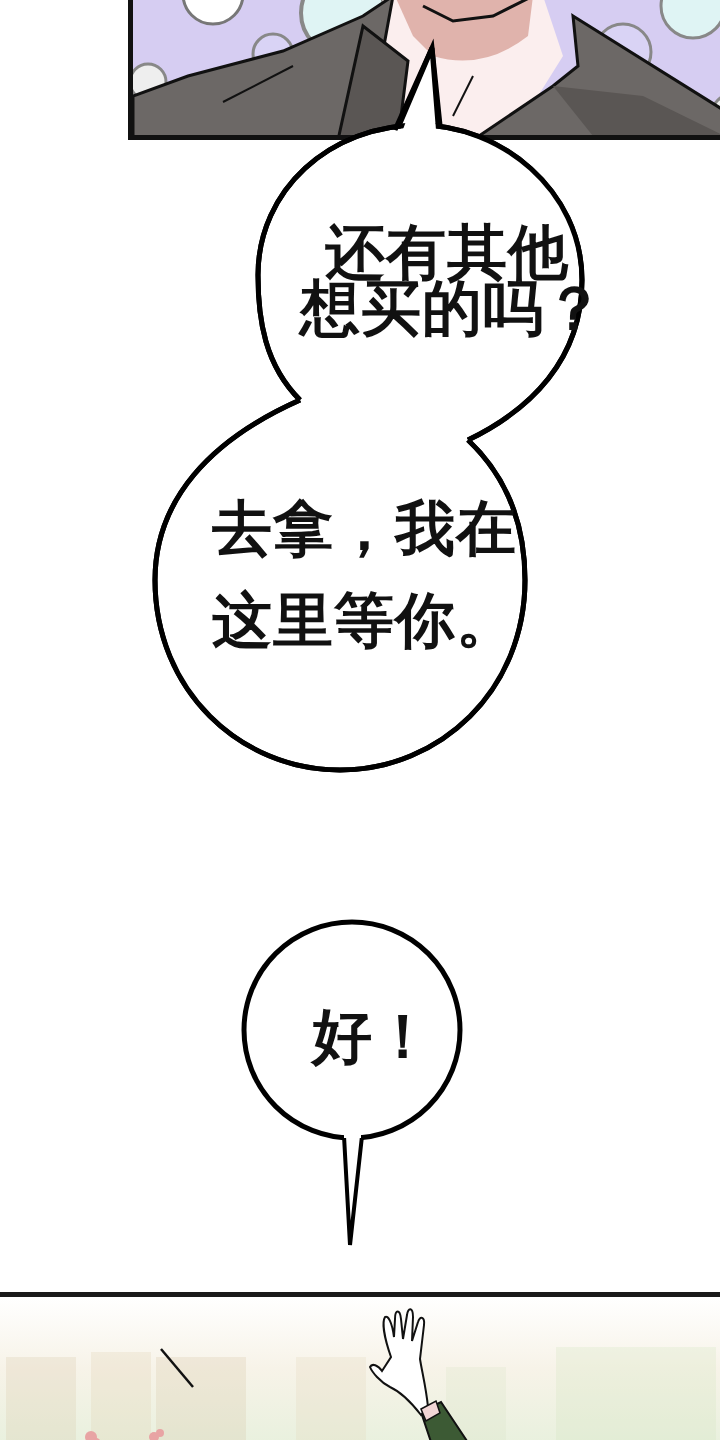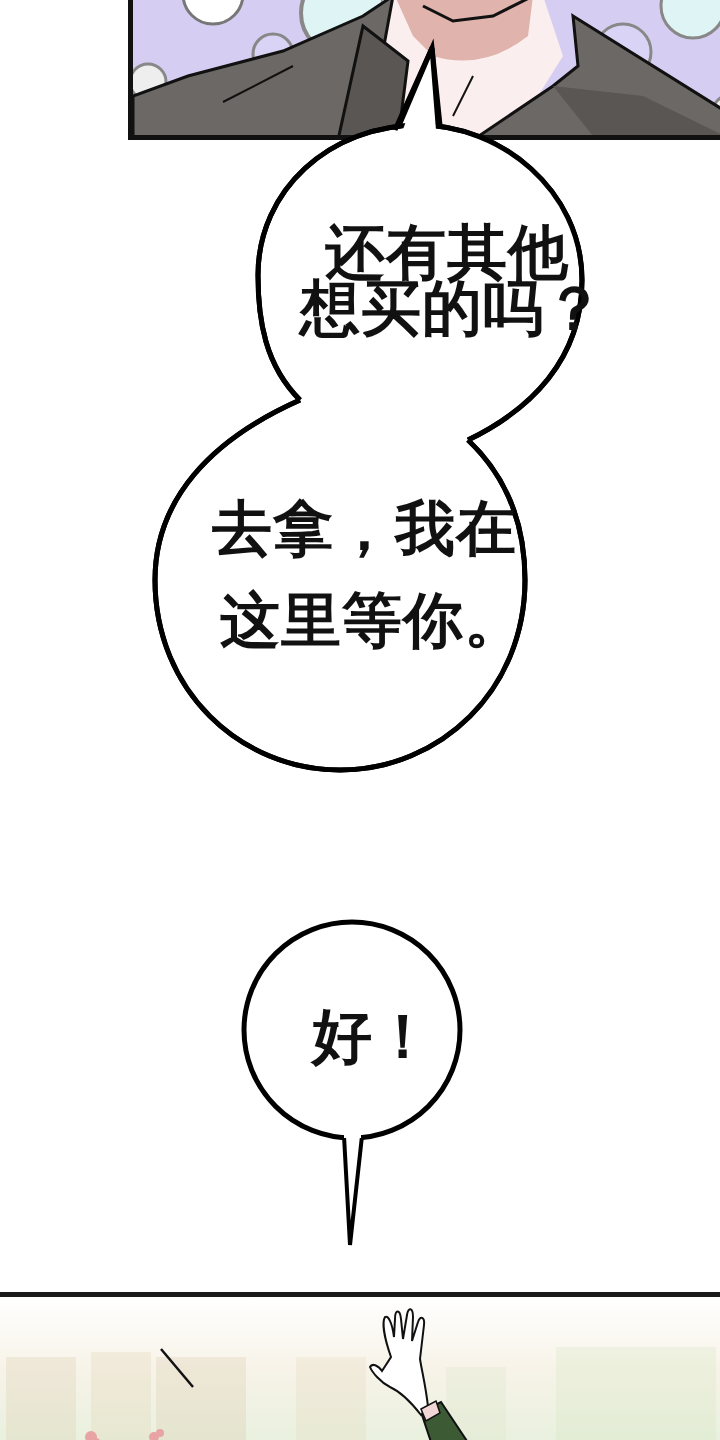--- a/index.html
+++ b/index.html
@@ -72,21 +72,21 @@
 
   <circle cx="352" cy="1030" r="108" fill="#fff" stroke="#000" stroke-width="5"></circle>
   <path d="M344,1136 L350,1245 L362,1136" fill="#fff" stroke="#000" stroke-width="4"></path>
   <rect x="344" y="1128" width="17" height="10" fill="#fff"></rect>
 </svg>
 
 <div class="bubble-text" style="left:325px; top:222px;">还有其他</div>
 <div class="bubble-text" style="left:300px; top:278px;">想买的吗？</div>
 
 <div class="bubble-text" style="left:212px; top:498px;">去拿，我在</div>
-<div class="bubble-text" style="left:220px; top:590px;">这里等你。</div>
+<div class="bubble-text" style="left:212px; top:590px;">这里等你。</div>
 
 <div class="bubble-text" style="left:312px; top:1006px;">好！</div>
 
 <div class="abs panel-bottom">
   <svg width="730" height="160" viewBox="0 0 730 160">
     <defs>
       <linearGradient id="bg" x1="0" y1="0" x2="0" y2="1">
         <stop offset="0" stop-color="#ffffff"></stop>
         <stop offset="0.45" stop-color="#f7f3e8"></stop>
         <stop offset="1" stop-color="#e6f0dc"></stop>

